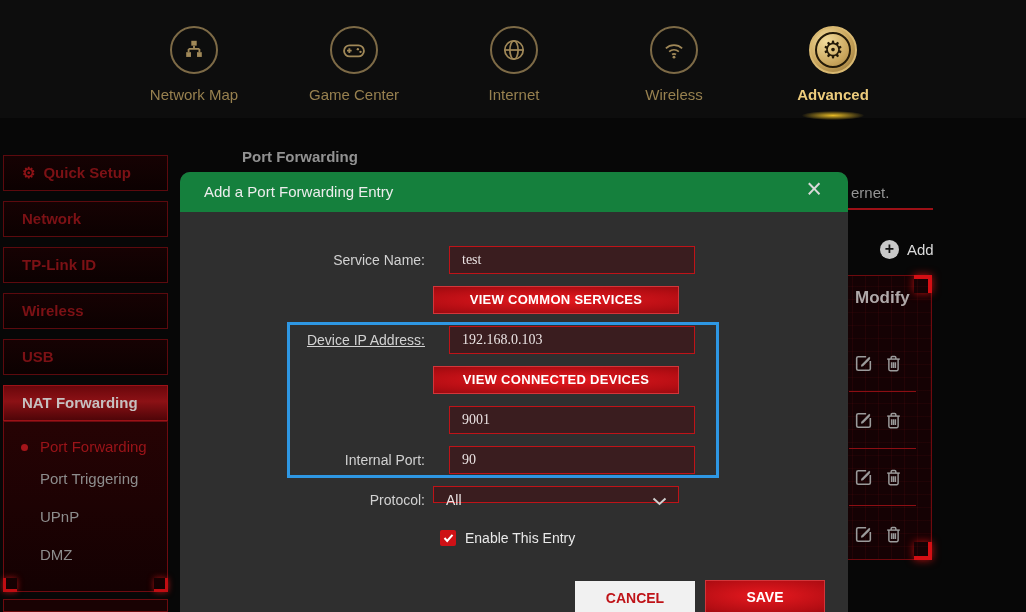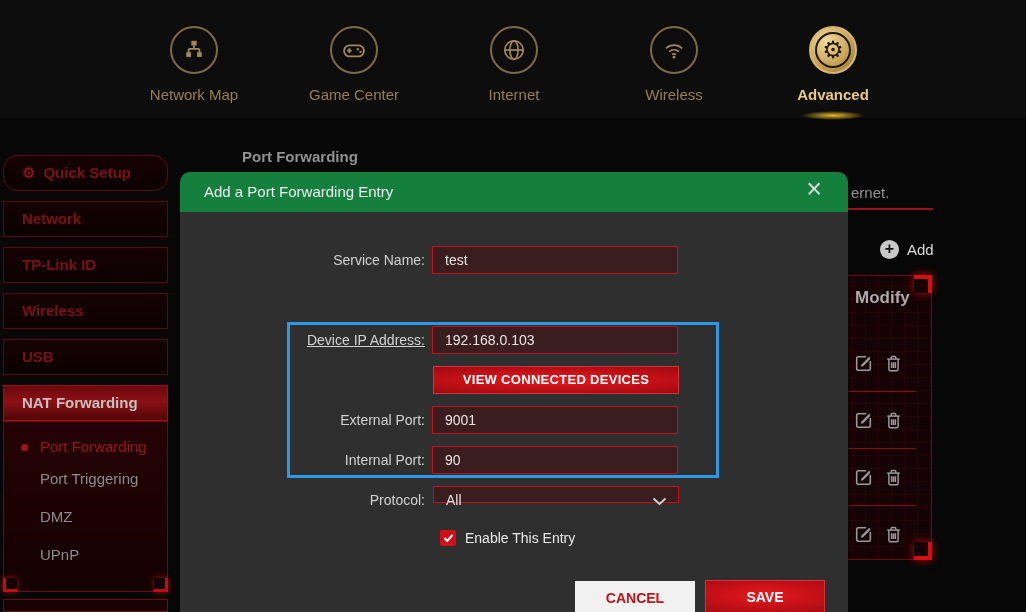--- a/index.html
+++ b/index.html
@@ -68,23 +68,23 @@
   .t-icon { width:21px; height:21px; color:#9b9b9b; cursor:pointer; }
 
   
   .modal { position:absolute; left:180px; top:172px; width:668px; height:460px;
            background:#2f2f2f; border-radius:10px 10px 0 0; }
   .modal-header { position:relative; height:40px; background:#15803d; border-radius:10px 10px 0 0; }
   .modal-title { position:absolute; left:24px; top:0; line-height:40px; font-size:15px; color:#ededed; }
   .modal-close { position:absolute; right:26px; top:2px; font-size:27px; color:#d9d9d9; cursor:pointer; }
   .f-label { position:absolute; left:20px; width:225px; text-align:right;
              font-size:14px; color:#d2d2d2; line-height:28px; }
-  .f-input { position:absolute; left:252px; width:246px; height:28px;
+  .f-input { position:absolute; left:269px; width:246px; height:28px;
              background:#3a1d1f; border:1px solid #bf1318; color:#eae3e3;
-             font-size:14px; font-family:Liberation Sans, sans-serif; padding-left:12px; outline:none; }
+             font-size:14px; font-family:Liberation Serif, serif; padding-left:12px; outline:none; }
   .red-btn { position:absolute; left:253px; width:246px; height:28px;
              background:radial-gradient(ellipse 130% 105% at 50% 50%, #e8191f 0%, #b30d13 45%, #650408 100%);
              border:1px solid #d3353a; color:#fff; font-weight:bold; font-size:13px;
              text-align:center; line-height:26px; letter-spacing:.3px; cursor:pointer; }
   .f-select { position:absolute; left:253px; top:314px; width:246px; height:17px;
               background:#3a1d1f; border:1px solid #bf1318; color:#eae3e3; font-size:14px;
               line-height:26px; padding-left:12px; cursor:pointer; }
   .f-select svg { position:absolute; right:11px; top:10px; }
   .checkbox { position:absolute; left:260px; top:358px; width:16px; height:16px;
               background:#ce1116; border-radius:2px; display:flex; align-items:center;
@@ -160,21 +160,21 @@
       <div class="nav-circle">
         <div class="ring"></div>
         <span class="gear-glyph">⚙</span>
       </div>
       <div class="nav-label">Advanced</div>
     </div>
 
     <div class="adv-glow"></div>
   </div>
 
-  <div class="sb-item" style="top:155px;border-radius:14px;">
+  <div class="sb-item" style="top:155px;">
     <span class="sb-gear">⚙</span><span>Quick Setup</span>
   </div>
   <div class="sb-item" style="top:247px;">
     <span>TP-Link ID</span>
   </div>
   <div class="sb-item" style="top:201px;">
     <span>Network</span>
   </div>
   <div class="sb-item" style="top:293px;">
     <span>Wireless</span>
@@ -188,24 +188,24 @@
 
   <div class="submenu">
     <div class="submenu-item active" style="top:6px;">
       <span class="bullet"></span>
       <span>Port Forwarding</span>
     </div>
     <div class="submenu-item">
       <span>Port Triggering</span>
     </div>
     <div class="submenu-item">
+      <span>UPnP</span>
+    </div>
+    <div class="submenu-item">
       <span>DMZ</span>
-    </div>
-    <div class="submenu-item">
-      <span>UPnP</span>
     </div>
     <div class="corner bl"></div>
     <div class="corner br"></div>
   </div>
   <div class="sb-partial"></div>
 
   <div class="page-title">Port Forwarding</div>
   <div class="partial-text">ernet.</div>
   <div class="red-rule"></div>
 
@@ -281,27 +281,27 @@
 
   <div class="modal">
     <div class="modal-header">
       <div class="modal-title">Add a Port Forwarding Entry</div>
       <div class="modal-close">×</div>
     </div>
 
     <div class="f-label" style="top:74px;">Service Name:</div>
     <input class="f-input" style="top: 74px;" value="test">
 
+    <div class="red-btn" style="top:114px;">VIEW COMMON SERVICES</div>
 
     <div class="f-label" style="top:154px;text-decoration:underline;">Device IP Address:</div>
     <input class="f-input" style="top: 154px;" value="192.168.0.103">
 
     <div class="red-btn" style="top:194px;">VIEW CONNECTED DEVICES</div>
 
-    <div class="f-label" style="top:234px;">External Port:</div>
     <input class="f-input" style="top: 234px;" value="9001">
 
     <div class="f-label" style="top:274px;">Internal Port:</div>
     <input class="f-input" style="top: 274px;" value="90">
 
     <div class="f-label" style="top:314px;">Protocol:</div>
     <div class="f-select">
       <span>All</span>
       <svg width="15" height="9" viewBox="0 0 15 9" fill="none" stroke="#d0d0d0" stroke-width="2">
           <polyline points="1.5,1.5 7.5,7 13.5,1.5"></polyline>

